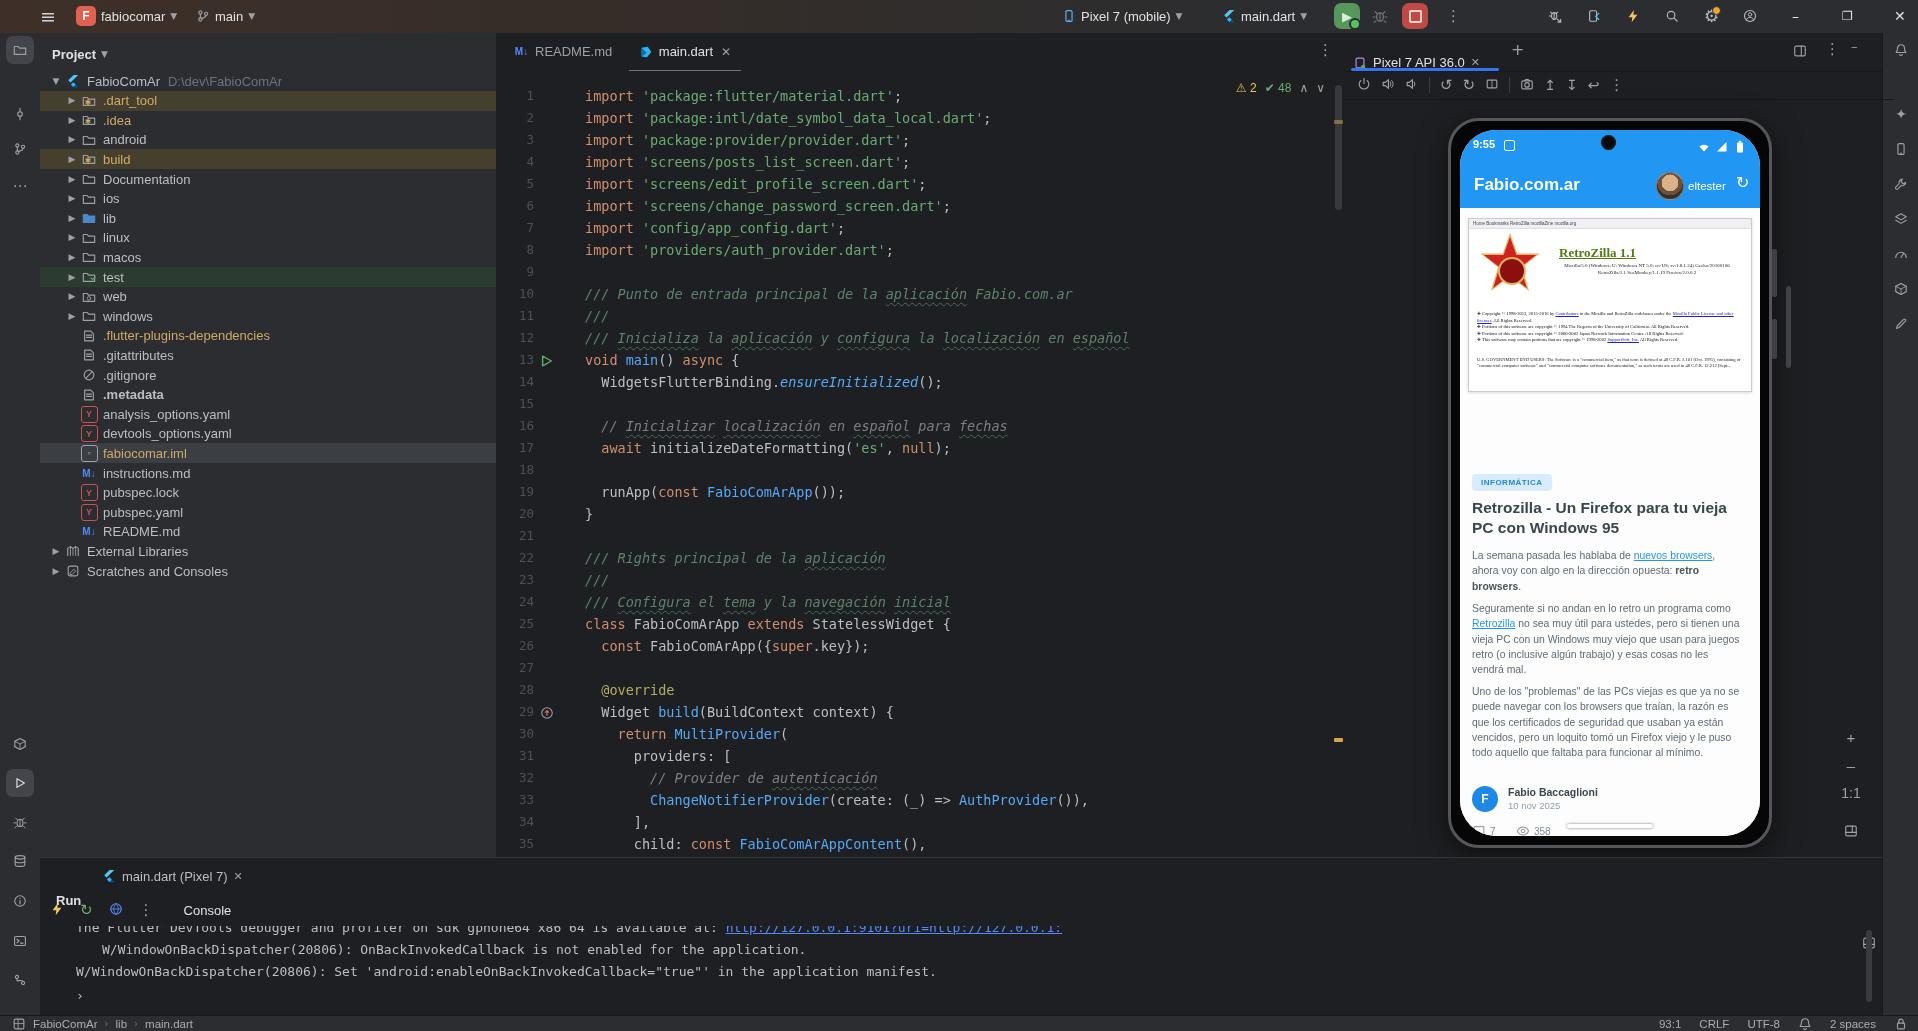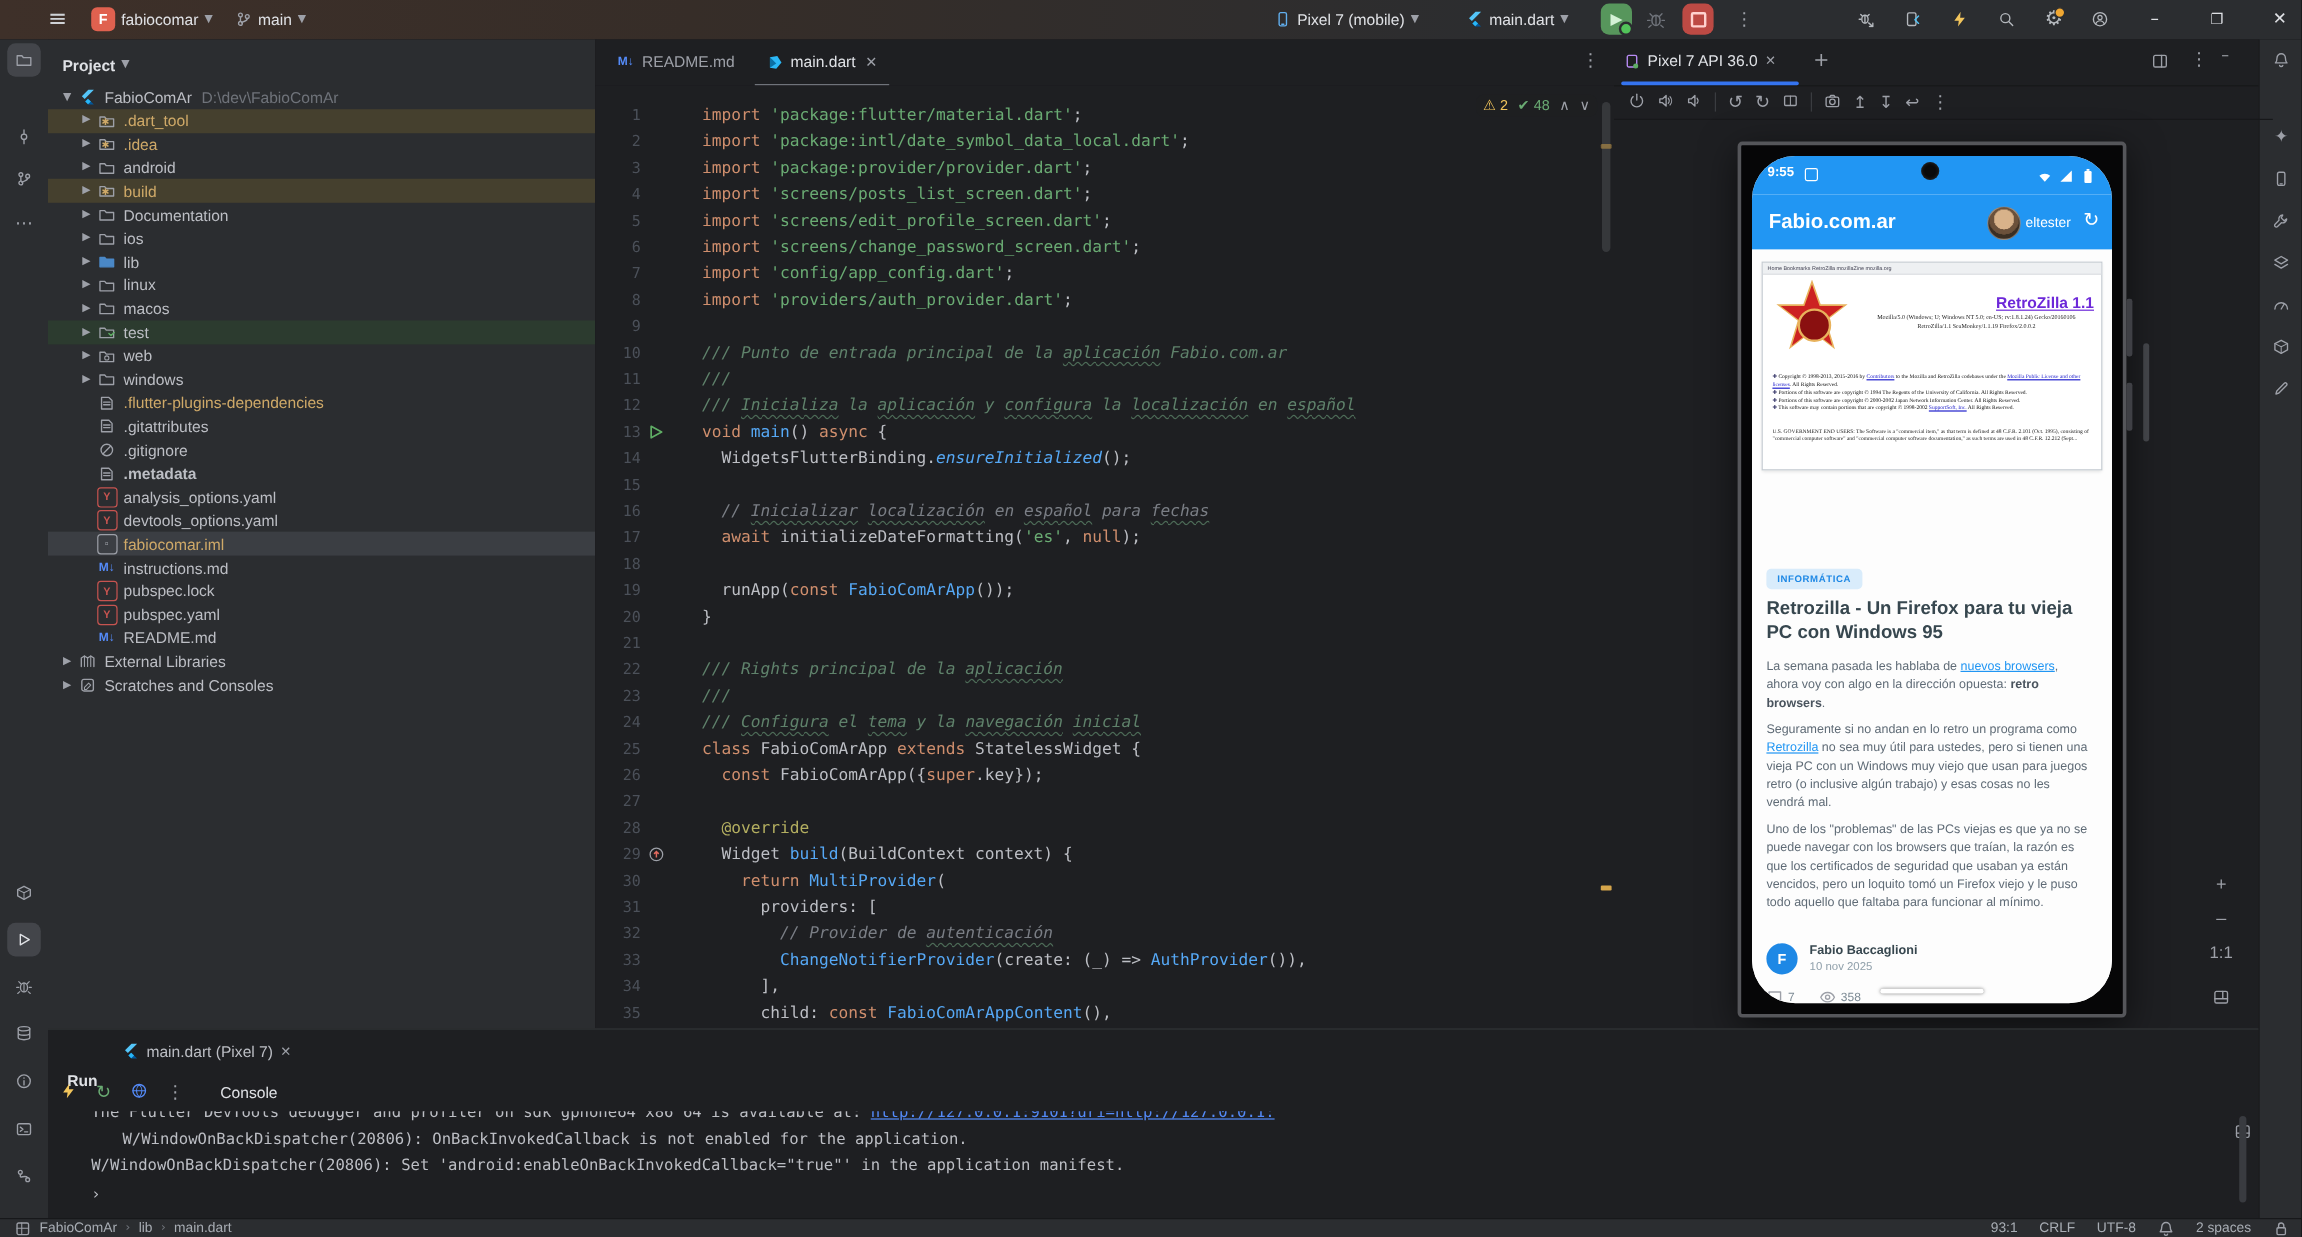--- a/index.html
+++ b/index.html
@@ -72,49 +72,49 @@
   .tk-cls{color:#56a8f5;} .tk-fn{color:#56a8f5;}
   .tk-itfn{color:#56a8f5;font-style:italic;} .tk-ann{color:#b3ae60;}
   #inspect{position:absolute;right:14px;top:8px;display:flex;align-items:center;gap:8px;
     font-family:"Liberation Sans",sans-serif;font-size:12px;background:#1e1f22cc;border-radius:6px;padding:2px 6px;}
   #edscroll{left:1335px;top:85px;width:7px;height:125px;background:#4b4d50;border-radius:4px;opacity:.55;}
   .edmark{position:absolute;left:1334px;width:9px;height:4px;background:#d5a54b;border-radius:1px;}
 
   
   #empanel{left:1345px;top:33px;width:537px;height:824px;background:#1e1f22;}
   #emtabs{position:absolute;left:0;top:0;width:537px;height:38px;border-bottom:1px solid #17181a;}
-  #emtab{position:absolute;left:8px;top:0;height:35px;display:flex;align-items:center;gap:6px;color:#dfe1e5;}
+  #emtab{position:absolute;left:8px;top:12px;height:35px;display:flex;align-items:center;gap:6px;color:#dfe1e5;}
   #emtab-underline{position:absolute;left:6px;top:35px;width:148px;height:3px;background:#3574f0;border-radius:2px;}
   #emtoolbar{position:absolute;left:0;top:38px;width:537px;height:28px;display:flex;align-items:center;
     gap:10px;padding-left:12px;border-bottom:1px solid #17181a;}
   .emsep{width:1px;height:16px;background:#3a3c40;}
   .emzoom{position:absolute;left:493px;width:26px;height:24px;display:flex;align-items:center;justify-content:center;
     color:#9da0a8;font-size:15px;}
   #panel-scrollbar{position:absolute;left:441px;top:253px;width:5px;height:82px;background:#46484d;border-radius:3px;}
 
   
   #phone{left:1448px;top:118px;width:324px;height:730px;background:#060607;border:3px solid #55565a;
-    border-radius:4px;box-sizing:border-box;box-shadow:0 8px 30px #00000088;}
+    border-radius:31px;box-sizing:border-box;box-shadow:0 8px 30px #00000088;}
   .sidebtn{position:absolute;left:321px;width:5px;background:#3f4045;border-radius:2px;}
   #screen{position:absolute;left:9px;top:9px;width:300px;height:706px;border-radius:36px;overflow:hidden;background:#fdfdfd;}
   #p-status{position:absolute;left:0;top:0;width:300px;height:32px;background:#2196f3;color:#fff;}
   #p-hole{position:absolute;left:141px;top:5px;width:15px;height:15px;border-radius:50%;background:#0a0a0a;
     box-shadow:inset 0 0 3px #333;}
   #p-appbar{position:absolute;left:0;top:32px;width:300px;height:46px;background:#2196f3;color:#fff;}
   #p-avatar{position:absolute;left:196px;top:42px;width:26px;height:26px;border-radius:50%;
     background:radial-gradient(circle at 50% 38%,#d8b28a 0 40%,#6b513b 41% 60%,#3a2e22 61%);border:1px solid #ffffff55;}
   #p-body{position:absolute;left:0;top:78px;width:300px;height:628px;background:#fdfdfd;overflow:hidden;
     font-family:"Liberation Sans",sans-serif;}
   #rz-card{position:absolute;left:8px;top:10px;width:282px;height:172px;background:#fff;border:1px solid #c6ccd2;
     box-shadow:0 1px 3px #00000022;overflow:hidden;}
   #rz-bar{position:absolute;left:0;top:0;width:282px;height:9px;background:#eef0f2;border-bottom:1px solid #dcdfe3;
     font-size:4.5px;color:#445;display:flex;align-items:center;gap:6px;padding-left:4px;white-space:nowrap;}
   .star{position:absolute;clip-path:polygon(50% 0%,61% 31%,95% 31%,68% 52%,79% 88%,50% 66%,21% 88%,32% 52%,5% 31%,39% 31%);}
-  #rz-title{position:absolute;left:90px;top:26px;width:186px;text-align:right;color:#6d28d9;font-weight:bold;
-    font-size:13px;text-decoration:underline;font-family:Liberation Sans, sans-serif;}
+  #rz-title{position:absolute;left:90px;top:26px;width:186px;text-align:left;color:#4d7c0f;font-weight:bold;
+    font-size:13px;text-decoration:underline;font-family:Liberation Serif, serif;}
   .rz-ua{position:absolute;left:78px;width:200px;text-align:center;font-size:5px;color:#222;
     font-family:"Liberation Serif",serif;}
   #rz-bullets{position:absolute;left:8px;top:92px;width:266px;font-size:4.6px;line-height:6.6px;color:#111;
     font-family:"Liberation Serif",serif;}
   #rz-fine{position:absolute;left:8px;top:138px;width:266px;font-size:4.6px;line-height:6px;color:#222;
     font-family:"Liberation Serif",serif;}
   .rz-link{color:#2222cc;text-decoration:underline;}
   #p-chip{position:absolute;left:12px;top:266px;background:#d9ecfb;color:#1e88e5;font-weight:bold;font-size:8px;
     letter-spacing:.5px;padding:4px 9px;border-radius:4px;}
   #p-title{position:absolute;left:12px;top:290px;width:272px;font-size:15.5px;line-height:20px;font-weight:bold;color:#37474f;}

